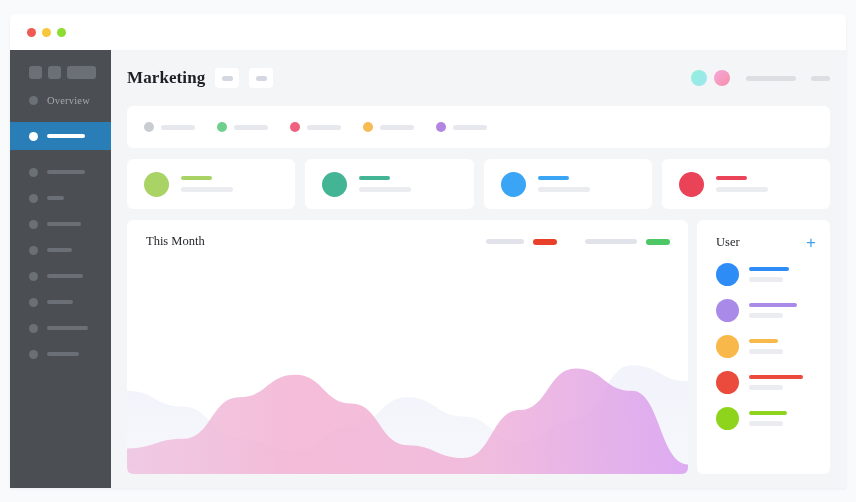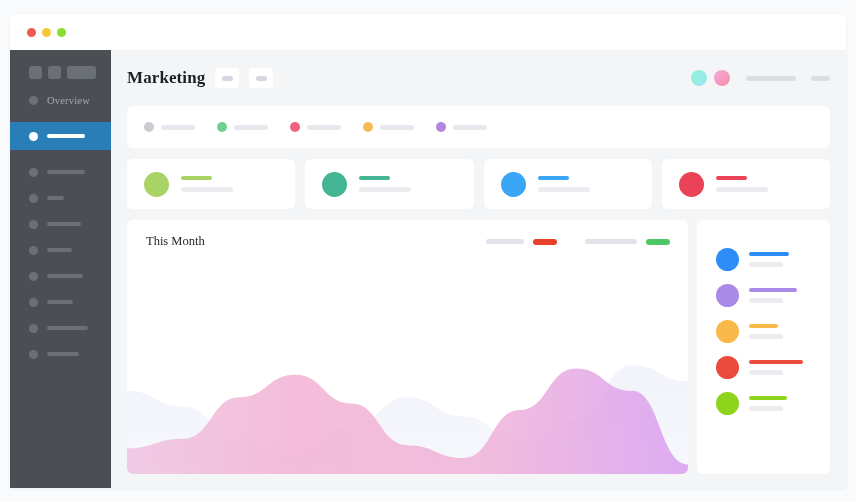--- a/index.html
+++ b/index.html
@@ -309,20 +309,24 @@
                   <stop offset="0%" stop-color="#f2f3fb"></stop>
                   <stop offset="100%" stop-color="#f7f8fc"></stop>
                 </linearGradient>
               </defs>
               <path d="M 0 44.8 C 28 44.8 28 60.8 56 60.8 C 84 60.8 84 92.8 112 92.8 C 140 92.8 140 105.6 168 105.6 C 196 105.6 196 80 224 80 C 252 80 252 51.2 280 51.2 C 308 51.2 308 70.4 336 70.4 C 364 70.4 364 96 392 96 C 420 96 420 73.6 448 73.6 C 476 73.6 476 19.200000000000003 504 19.200000000000003 C 532 19.200000000000003 532 35.2 560 35.2 L 560 128 L 0 128 Z" fill="url(#gLav)" opacity="1"></path>
               <path d="M 0 102.4 C 28 102.4 28 92.8 56 92.8 C 84 92.8 84 51.2 112 51.2 C 140 51.2 140 28.799999999999997 168 28.799999999999997 C 196 28.799999999999997 196 57.599999999999994 224 57.599999999999994 C 252 57.599999999999994 252 99.2 280 99.2 C 308 99.2 308 112 336 112 C 364 112 364 64 392 64 C 420 64 420 22.400000000000006 448 22.400000000000006 C 476 22.400000000000006 476 44.8 504 44.8 C 532 44.8 532 118.4 560 118.4 L 560 128 L 0 128 Z" fill="url(#gPink)" opacity="0.82"></path>
             </svg>
         </div>
 
         <div id="user-card">
+          <div id="user-head">
+            <span id="user-title">User</span>
+            <span id="user-add">+</span>
+          </div>
           <div id="user-list">
               <div class="user-row">
                 <span class="user-avatar" style="background: rgb(45, 140, 245);"></span>
                 <span class="user-lines">
                   <span class="user-bar-color" style="background: rgb(45, 140, 245); width: 40px;"></span>
                   <span class="user-bar-gray"></span>
                 </span>
               </div>
               <div class="user-row">
                 <span class="user-avatar" style="background: rgb(169, 138, 232);"></span>

